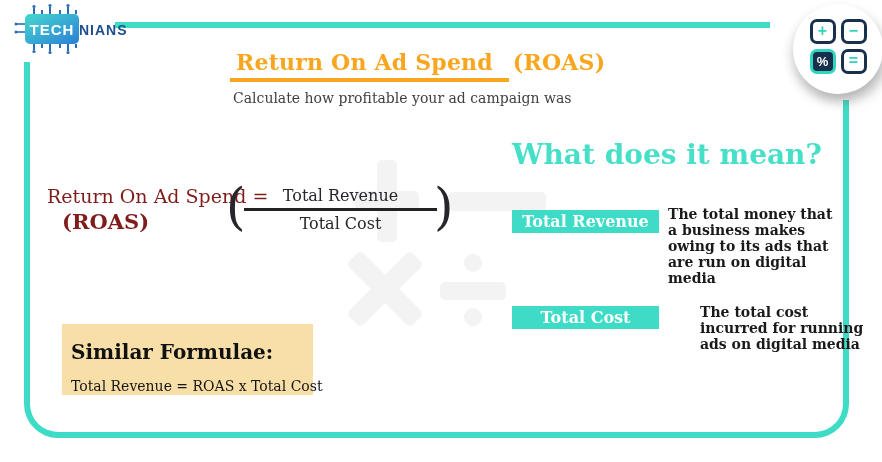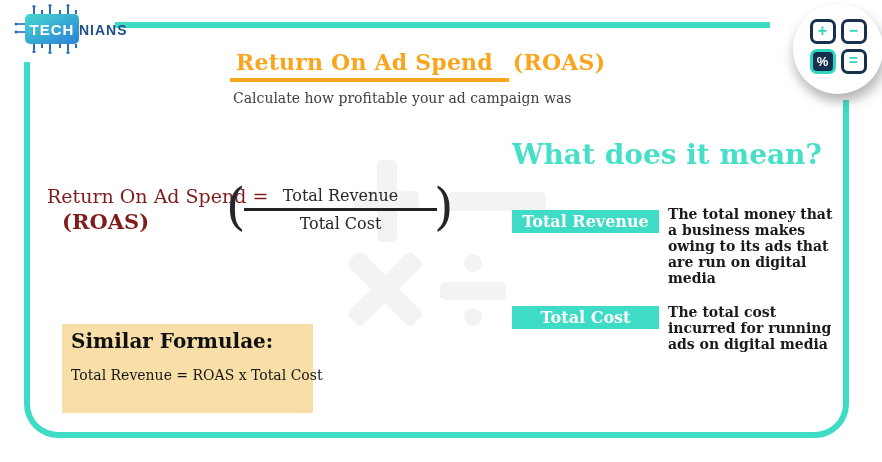--- a/index.html
+++ b/index.html
@@ -57,24 +57,24 @@
   .fraction .den{font-size:16px;padding-top:3px;}
 
   
   .meaning-heading{position:absolute;left:512px;top:138px;font-size:28px;font-weight:bold;color:#46dfc7;white-space:nowrap;}
   .term-badge{position:absolute;left:512px;width:147px;height:23px;background:#3edcc6;color:#ffffff;
               display:flex;align-items:center;justify-content:center;font-size:16px;font-weight:bold;}
   .term-badge.revenue{top:210px;}
   .term-badge.cost{top:306px;}
   .term-desc{position:absolute;left:668px;width:172px;font-size:14px;font-weight:bold;line-height:1.15;color:#1a1a1a;}
   .term-desc.revenue{top:206px;}
-  .term-desc.cost{top:304px;}
+  .term-desc.cost{top:304px;margin-left:32px;}
 
   
-  .similar-box{position:absolute;left:62px;top:324px;width:251px;height:89px;background:#f8dfa8;box-sizing:border-box;padding:5px 9px;}
+  .similar-box{position:absolute;left:62px;top:324px;width:251px;height:71px;background:#f8dfa8;box-sizing:border-box;padding:16px 9px;}
   .similar-box .sim-head{font-size:20px;font-weight:bold;color:#111;}
   .similar-box .sim-line{font-size:14px;color:#161616;margin-top:14px;white-space:nowrap;}
 </style>
 </head>
 <body>
 
 <div class="canvas">
 
   <div>
     <div class="wm wm-plus-v"></div>

